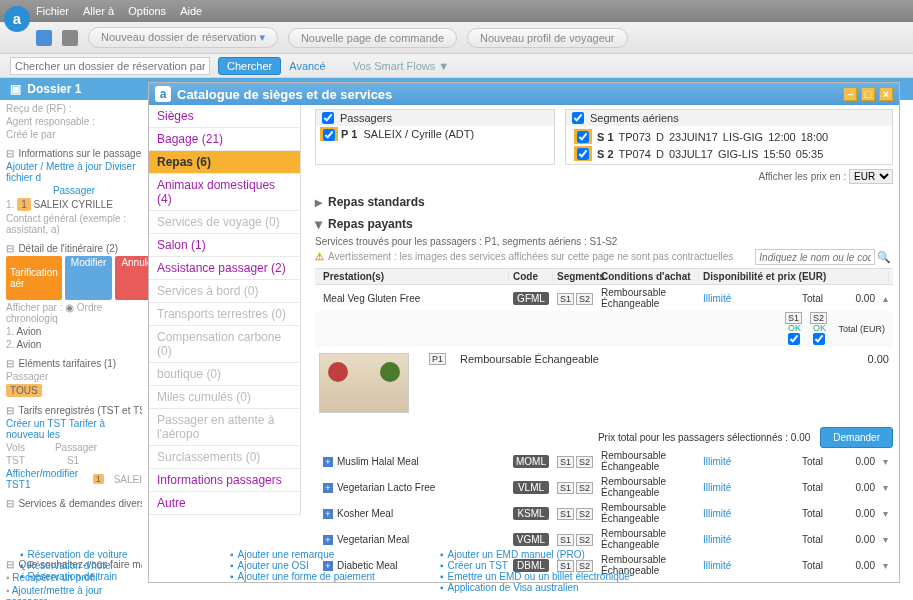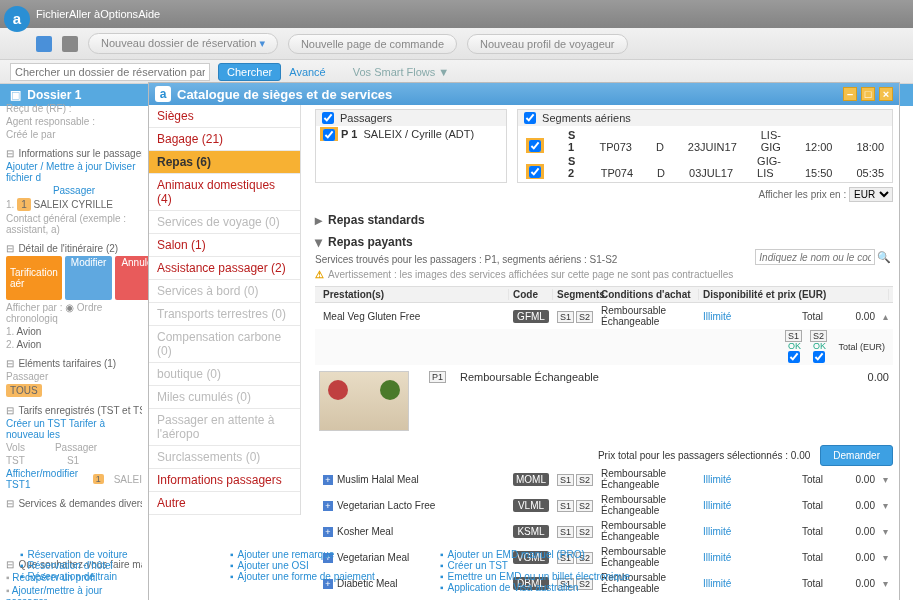--- a/index.html
+++ b/index.html
@@ -1,17 +1,17 @@
 <!DOCTYPE html>
 <html><head>
 <meta charset="utf-8">
 <style>
 * { box-sizing: border-box; margin: 0; padding: 0; font-family: Arial, sans-serif; }
 body { font-size: 11px; color: #333; background: #fff; width: 913px; height: 600px; overflow: hidden; position: relative; }
-.topbar { background: linear-gradient(#9a9a9a,#838383); height: 28px; display: flex; align-items: center; padding-left: 36px; color: #fff; font-size: 11px; }
+.topbar { background: linear-gradient(#9a9a9a,#838383); height: 22px; display: flex; align-items: center; padding-left: 36px; color: #fff; font-size: 11px; gap: 14px; }
 .logo { position: absolute; left: 4px; top: 6px; width: 26px; height: 26px; background: #2a8fd4; border-radius: 50%; color: #fff; text-align: center; line-height: 26px; font-weight: bold; font-size: 15px; z-index: 5; }
 .toolbar { background: linear-gradient(#f1f1f1,#e4e4e4); height: 32px; display: flex; align-items: center; padding-left: 36px; gap: 10px; border-bottom: 1px solid #d0d0d0; }
 .toolbar .ticon { width: 16px; height: 16px; display: inline-block; }
 .btn-pill { background: linear-gradient(#fafafa,#e8e8e8); border: 1px solid #ccc; border-radius: 11px; padding: 3px 12px; font-size: 11px; color: #888; cursor: pointer; }
 .searchbar { background: linear-gradient(#f3f3f3,#e9e9e9); height: 24px; display: flex; align-items: center; padding-left: 10px; gap: 8px; border-bottom: 1px solid #d4d4d4; font-size: 11px; color: #999; }
 .searchbar input { border: 1px solid #ccc; height: 18px; padding: 0 4px; color: #999; font-size: 11px; }
 .searchbar .btn-blue { background: #3da0e3; color: #fff; border: 1px solid #2b82c0; border-radius: 3px; padding: 2px 8px; cursor: pointer; }
 .link { color: #2a8fd4; cursor: pointer; }
 .muted { color: #aaa; }
 .dossier-header { background: #57a9e0; color: #fff; height: 22px; display: flex; align-items: center; padding-left: 10px; font-weight: bold; font-size: 12px; }
@@ -19,35 +19,35 @@
 .left-col { position: absolute; left: 0; top: 97px; width: 148px; padding: 4px 6px; font-size: 10px; color: #666; }
 .left-col .row { margin: 2px 0; }
 .left-col .pill-orange { background: #f7931e; color: #fff; padding: 11px 4px; border-radius: 2px; font-size: 10px; }
 .left-col .pill-orange-box { background: #f7b961; padding: 1px 4px; border-radius: 2px; font-size: 10px; display: inline-block; }
 .left-col .pill-red { background: #e85b5b; color: #fff; padding: 1px 6px; border-radius: 2px; font-size: 10px; }
 .left-col .pill-blue { background: #5fa8e0; color: #fff; padding: 1px 6px; border-radius: 2px; font-size: 10px; }
 .left-col .sec-title { color: #666; margin-top: 8px; margin-bottom: 2px; white-space: nowrap; overflow: hidden; }
 .left-col .toggle { color: #888; margin-right: 4px; }
 .sidebar { position: absolute; left: 148px; top: 97px; width: 150px; border-right: 1px solid #ddd; }
 .sidebar .item { padding: 4px 8px; font-size: 12px; border-bottom: 1px solid #e8e8e8; cursor: pointer; }
-.sidebar .item.bold { color: #b91c1c; }
+.sidebar .item.bold { color: #a21caf; }
 .sidebar .item.dim { color: #bbb; }
 .sidebar .item.selected { background: #f7b133; font-weight: bold; }
 .modal { position: absolute; left: 148px; top: 82px; width: 752px; background: #fff; border: 1px solid #bbb; }
 .modal-head { background: linear-gradient(#6fb3e4,#4f9dd8); color: #fff; height: 22px; display: flex; align-items: center; padding: 0 6px; font-size: 13px; font-weight: bold; }
 .modal-head .mlogo { background: #fff; color: #2a8fd4; width: 16px; height: 16px; border-radius: 3px; text-align: center; line-height: 16px; margin-right: 6px; font-size: 12px; }
 .modal-head .win-icons { margin-left: auto; display: flex; gap: 4px; }
 .modal-head .wi { width: 14px; height: 14px; background: #f4c04b; border: 1px solid #d69e20; font-size: 11px; text-align: center; line-height: 12px; cursor: pointer; }
 .modal-body { position: relative; padding: 4px 6px; overflow: hidden; }
 .panel-row { display: flex; gap: 10px; margin-left: 160px; }
 .panel { border: 1px solid #d9d9d9; }
 .panel-head { background: #f2f2f2; padding: 2px 6px; font-size: 11px; display: flex; align-items: center; gap: 6px; }
 .panel-body { padding: 2px 4px; font-size: 11px; }
 .chk { width: 12px; height: 12px; vertical-align: middle; }
-.seg-row { display: flex; gap: 24px; padding: 1px 4px; font-size: 11px; align-items: flex-end; }
+.seg-row { display: flex; gap: 5px; padding: 1px 4px; font-size: 11px; align-items: center; }
 .afficher { margin-left: 160px; text-align: right; font-size: 10px; color: #666; margin-top: 4px; }
 .afficher select { font-size: 10px; border: 1px solid #ccc; }
 .subhead { margin-left: 160px; margin-top: 10px; font-size: 12px; font-weight: bold; display: flex; align-items: center; gap: 6px; }
 .subhead .t { color: #777; font-size: 14px; cursor: pointer; }
 .note { margin-left: 160px; font-size: 10px; color: #666; margin-top: 4px; }
 .warn { margin-left: 160px; font-size: 10px; color: #999; margin-top: 4px; display: flex; align-items: center; gap: 4px; }
 .warn-icon { color: #e6a100; font-weight: bold; }
 .filterbox { position: absolute; right: 8px; top: 144px; }
 .filterbox input { border: 1px solid #ccc; width: 120px; height: 16px; font-size: 10px; color: #bbb; font-style: italic; padding: 0 3px; }
 .thead-row { margin-left: 160px; display: flex; background: #f2f2f2; border-top: 1px solid #ddd; border-bottom: 1px solid #ddd; font-size: 10px; padding: 2px 4px; margin-top: 6px; font-weight: bold; }

